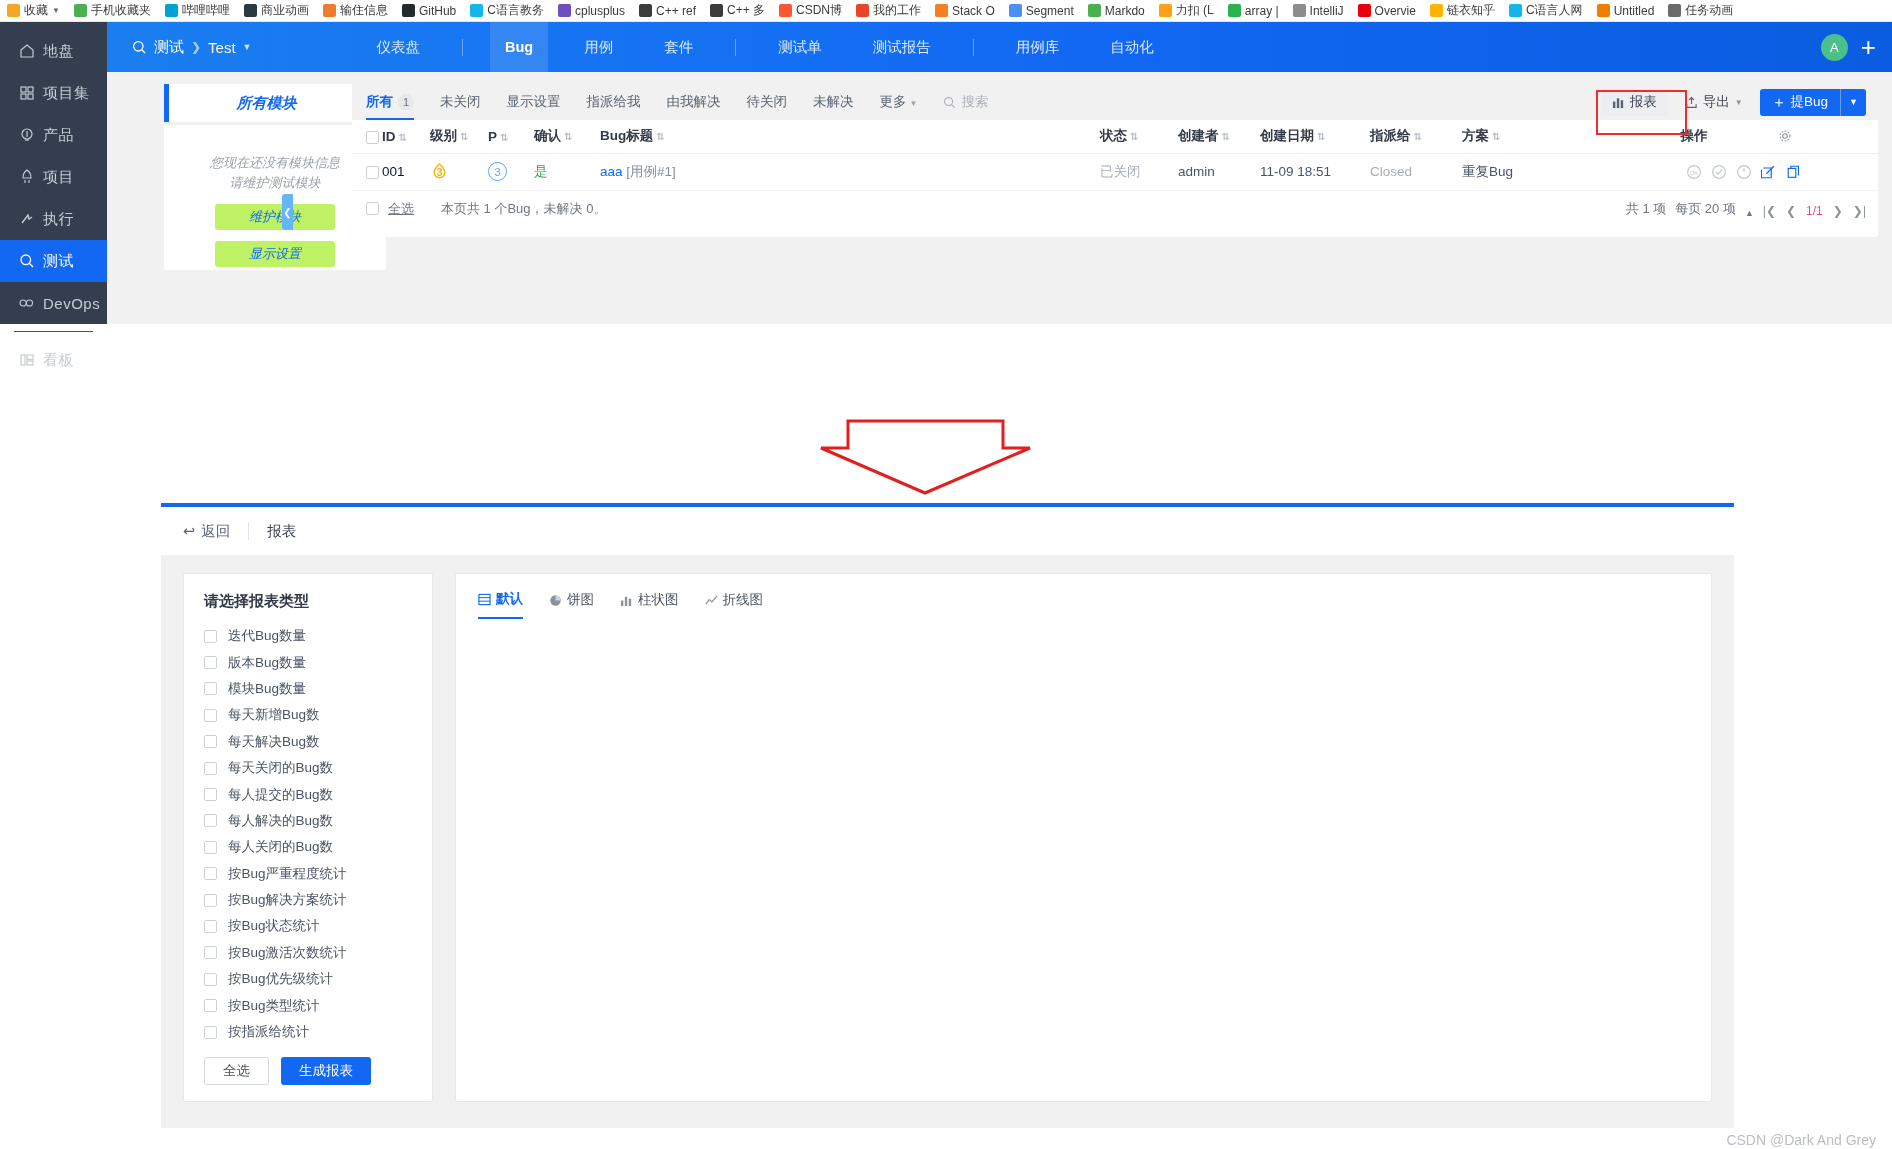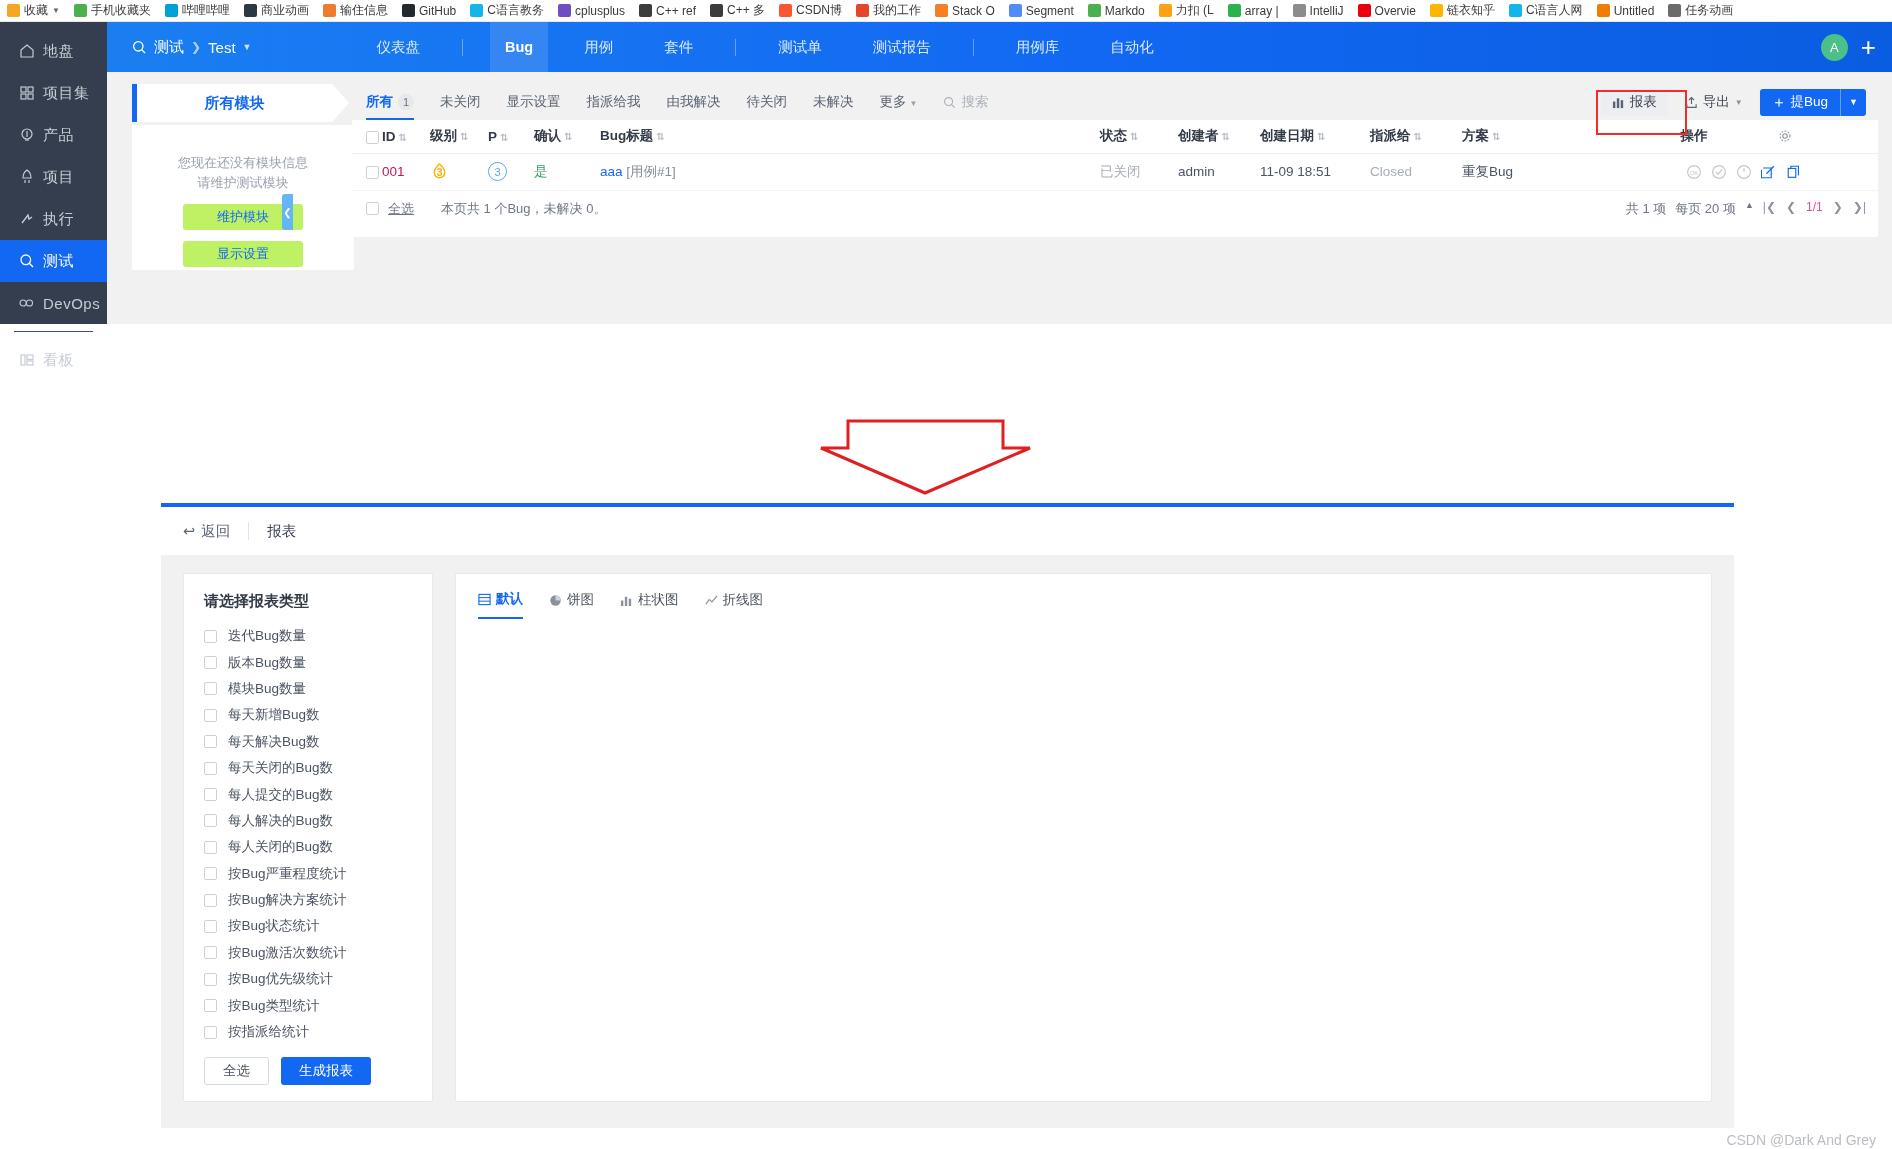--- a/index.html
+++ b/index.html
@@ -77,21 +77,21 @@
 
   .top-right { position: absolute; right: 16px; top: 0; height: 50px; display: flex; align-items: center; gap: 13px; }
   .avatar {
     width: 27px; height: 27px; border-radius: 50%;
     background: #4cc08a; color: #fff; font-size: 13px;
     display: flex; align-items: center; justify-content: center;
   }
   .plusbtn { color: #fff; font-size: 26px; line-height: 1; font-weight: 300; }
 
   
-  .modpanel { position: absolute; left: 132px; top: 62px; width: 213px; }
+  .modpanel { position: absolute; left: 164px; top: 62px; width: 213px; font-style: italic; }
   .modtab {
     position: relative; width: 200px; height: 38px; background: #fff;
     display: flex; align-items: center; justify-content: center;
     color: #1268f3; font-weight: bold; font-size: 15px;
     border-left: 5px solid #1268f3;
   }
   .modtab::after {
     content: ""; position: absolute; right: -17px; top: 0;
     border-top: 19px solid transparent; border-bottom: 19px solid transparent;
     border-left: 17px solid #fff;
@@ -163,41 +163,41 @@
   }
   table.bugs td {
     font-size: 13.5px; color: #4b5462; height: 37px; padding: 0;
     border-bottom: 1px solid #f2f3f5; white-space:nowrap;
   }
   .sortic { color:#b6bcc6; font-size:10px; margin-left:3px; letter-spacing:-1px; }
   .cb {
     width: 13px; height: 13px; border: 1px solid #ccd1d8; border-radius: 2px;
     display:inline-block; background:#fff; vertical-align: middle;
   }
-  .idlink { color:#be185d; }
+  .idlink { color:#0f172a; }
   .sev {
     width:19px; height:19px; display:inline-flex; align-items:center; justify-content:center;
     color:#f2b50a; font-size:11px; font-weight:bold; position:relative;
   }
   .pri {
     width:19px; height:19px; border-radius:50%; border:1px solid #5aa7ef; color:#5aa7ef;
     display:inline-flex; align-items:center; justify-content:center; font-size:11px;
   }
   .yes { color:#2f9e5b; }
   .title-main { color:#1268f3; }
   .title-sub { color:#868e9b; }
   .muted { color:#a7adb8; }
   .ops { display:flex; align-items:center; gap:9px; color:#c3c8d0; font-size:14px; }
   .ops .act { color:#1268f3; }
   .tfoot {
     display:flex; align-items:center; height:36px; font-size:13px; color:#6f7785;
     padding: 0 12px 0 0;
   }
   .tfoot .left { display:flex; align-items:center; gap:9px; padding-left:14px; }
-  .tfoot .right { margin-left:auto; display:flex; align-items:flex-start; gap:9px; color:#6f7785; }
+  .tfoot .right { margin-left:auto; display:flex; align-items:flex-end; gap:9px; color:#6f7785; }
   .pager { display:flex; align-items:center; gap:10px; color:#8b929e; font-size:12px; }
 
   
   .arrowwrap { position:absolute; left:818px; top:418px; }
 
   
   .report {
     position:absolute; left:161px; top:503px; width:1573px; height:625px;
     background:#f1f1f1; border-top:4px solid #1268f3;
   }

